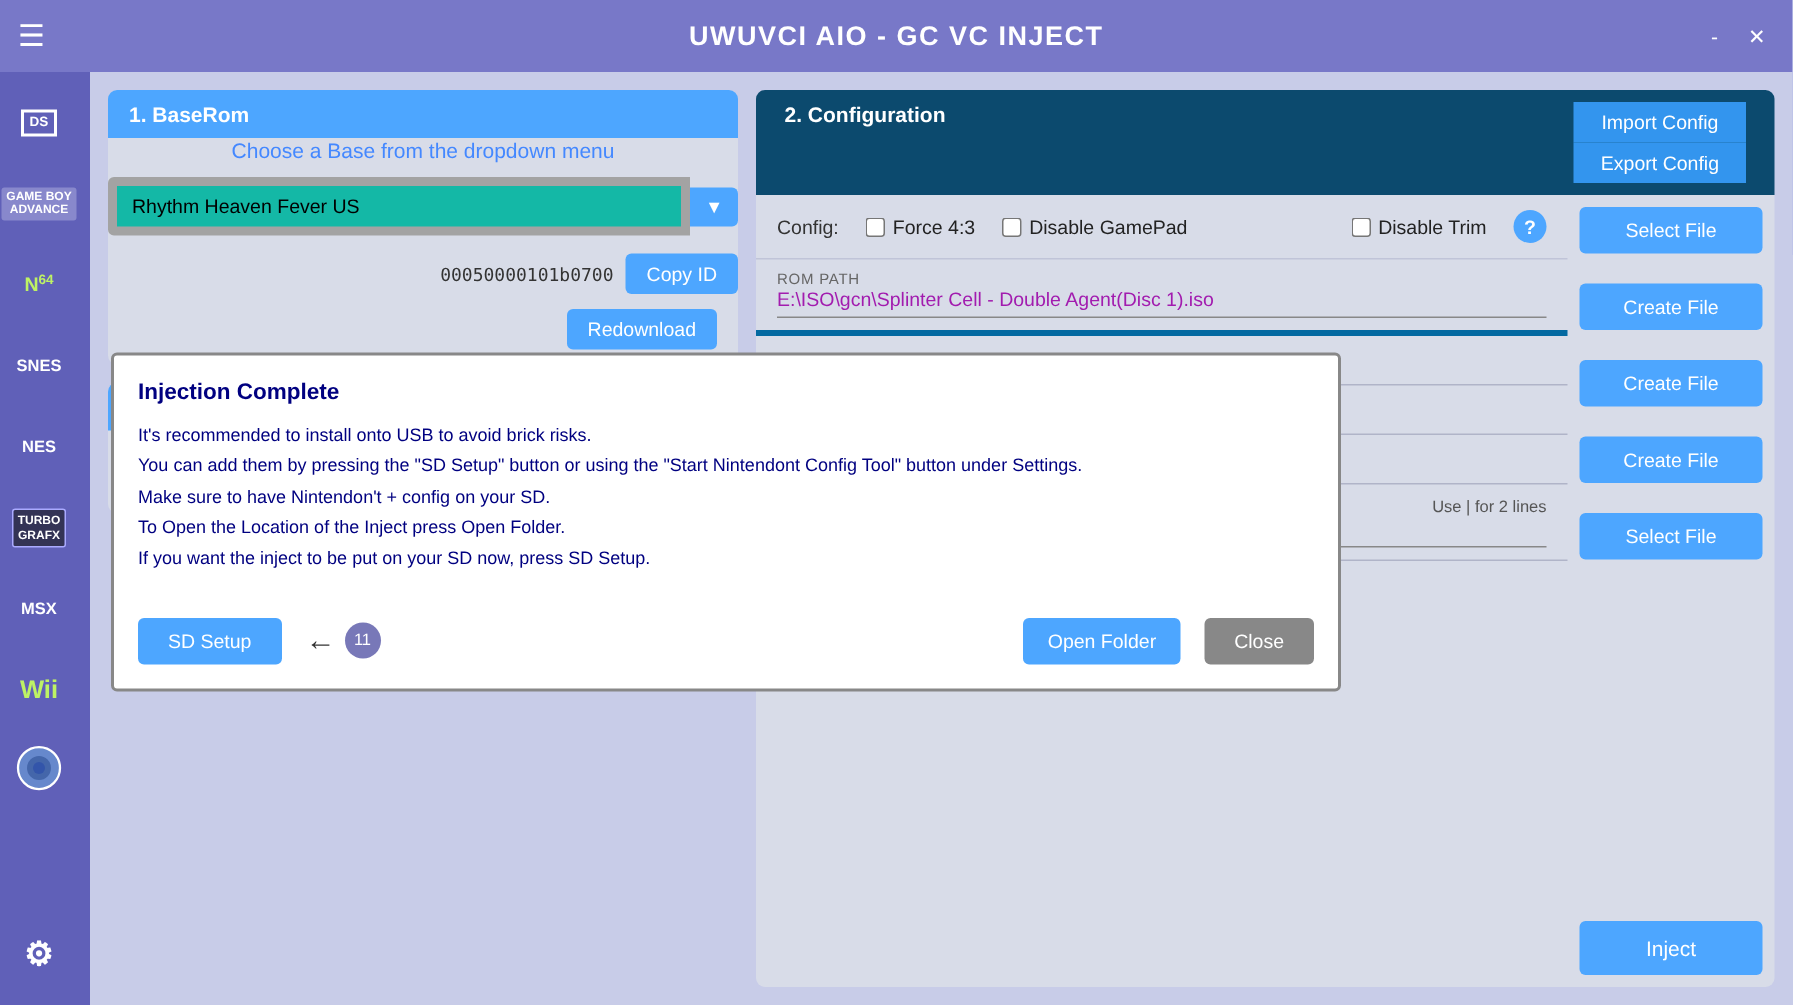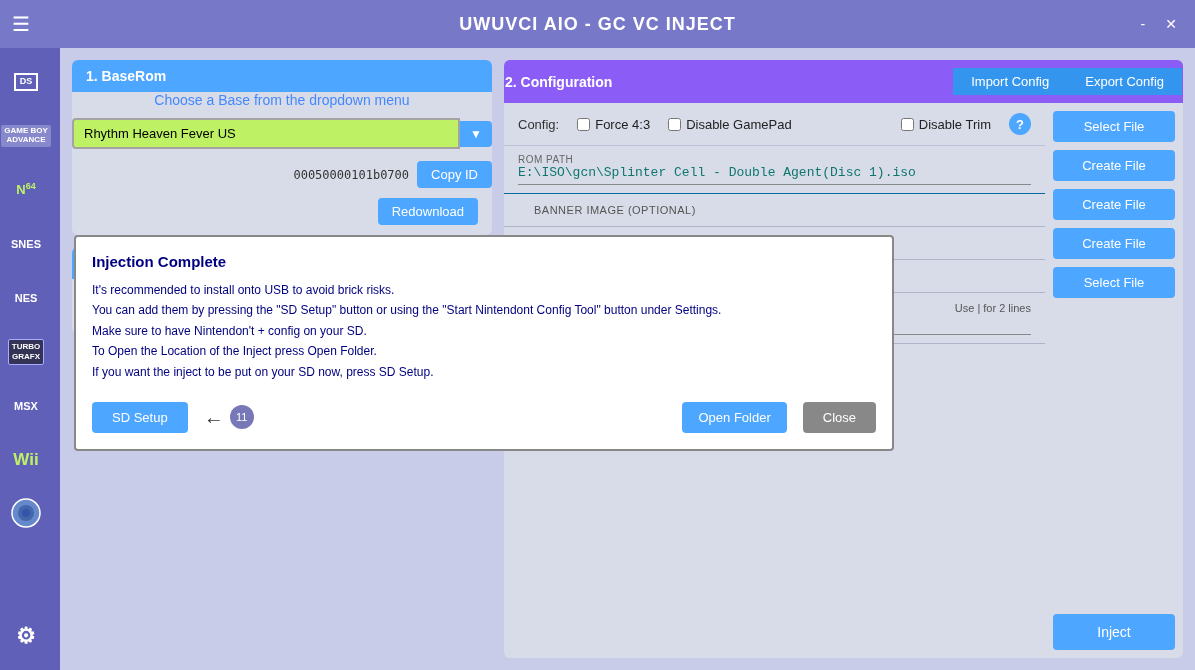--- a/index.html
+++ b/index.html
@@ -130,23 +130,23 @@
     }
     .dropdown-row {
       display: flex;
       align-items: center;
       gap: 0;
       margin-bottom: 12px;
     }
     .dropdown-select {
       flex: 1;
       padding: 6px 10px;
-      border: 2px solid #a3a3a3;
+      border: 6px solid #a3a3a3;
       border-radius: 4px 0 0 4px;
-      background: #bef264;
+      background: #14b8a6;
       font-size: 13px;
       appearance: none;
     }
     .dropdown-arrow {
       background: #4da6ff;
       color: white;
       padding: 6px 10px;
       border-radius: 0 4px 4px 0;
       cursor: pointer;
       font-size: 12px;
@@ -188,21 +188,21 @@
     .injection-title {
       font-size: 15px;
       font-weight: bold;
       color: #000080;
       margin-bottom: 10px;
     }
     .injection-text {
       font-size: 12px;
       color: #000080;
       line-height: 1.7;
-      margin-bottom: 20px;
+      margin-bottom: 30px;
     }
     .injection-buttons {
       display: flex;
       align-items: center;
       gap: 16px;
     }
     .arrow-annotation {
       display: flex;
       align-items: center;
       gap: 6px;
@@ -234,34 +234,34 @@
     }
 
     
     .packing-buttons {
       display: flex;
       gap: 14px;
       padding: 14px;
     }
 
     .config-header {
-      background: #8b5cf6;
-      color: white;
-      padding: 8px 1px;
+      background: #0c4a6e;
+      color: white;
+      padding: 8px 19px;
       font-size: 14px;
       font-weight: 600;
       display: flex;
-      align-items: center;
       border-radius: 6px 6px 0 0;
     }
     .config-header-title { flex: 0 0 auto; }
     .config-header-btns {
       margin-left: auto;
       display: flex;
       gap: 0;
+      flex-direction: column;
     }
     .config-header-btn {
       background: #3395ee;
       color: white;
       border: none;
       padding: 6px 18px;
       font-size: 13px;
       cursor: pointer;
       font-weight: 500;
     }
@@ -330,24 +330,23 @@
 
     .spacer { flex: 1; }
     .rom-path-label {
       font-size: 10px;
       color: #666;
       text-transform: uppercase;
       letter-spacing: 0.5px;
     }
     .rom-path-value {
       font-size: 13px;
-      color: #0f766e;
+      color: #a21caf;
       padding-bottom: 4px;
       border-bottom: 1px solid #888;
-      font-family: Liberation Mono, monospace;
     }
     .optional-label {
       font-size: 11px;
       color: #555;
       text-transform: uppercase;
       letter-spacing: 0.5px;
     }
     .game-name-value {
       font-size: 14px;
       color: #111;
@@ -469,21 +468,21 @@
                 <span>Disable GamePad</span>
             </label>
             <div style="flex:1;"></div>
             <label class="checkbox-label">
               <input type="checkbox" style=""> 
                 <span>Disable Trim</span>
             </label>
             <button class="question-btn">?</button>
           </div>
 
-          <div style="display:flex; align-items:stretch; border-bottom:1px solid #0369a1;">
+          <div style="display:flex; align-items:stretch; border-bottom:4px solid #0369a1;">
             <div style="flex:1; padding:8px 14px;">
               <div class="rom-path-label">ROM PATH</div>
               <div class="rom-path-value">E:\ISO\gcn\Splinter Cell - Double Agent(Disc 1).iso</div>
             </div>
           </div>
 
           <div style="display:flex; align-items:stretch; border-bottom:1px solid #b0b4c8;padding-left:16px;">
             <div style="flex:1; padding:10px 14px;">
               <div class="optional-label">BANNER IMAGE (OPTIONAL)</div>
             </div>
@@ -509,21 +508,21 @@
             <div class="game-name-value">Tom Clancys Splinter Cell Double Agent</div>
           </div>
 
           <div style="flex:1;"></div>
 
           <div style="display:flex; justify-content:flex-end; padding:12px 14px;">
           </div>
 
         </div>
 
-        <div style="width:138px; display:flex; flex-direction:column; gap:8px; padding:8px 8px;">
+        <div style="width:138px; display:flex; flex-direction:column; gap:20px; padding:8px 8px;">
           <button class="select-file-btn">Select File</button>
           <button class="create-file-btn">Create File</button>
           <button class="create-file-btn">Create File</button>
           <button class="create-file-btn">Create File</button>
           <button class="select-file-btn">Select File</button>
           <div style="flex:1;"></div>
           <button class="inject-btn">Inject</button>
         </div>
 
       </div>

